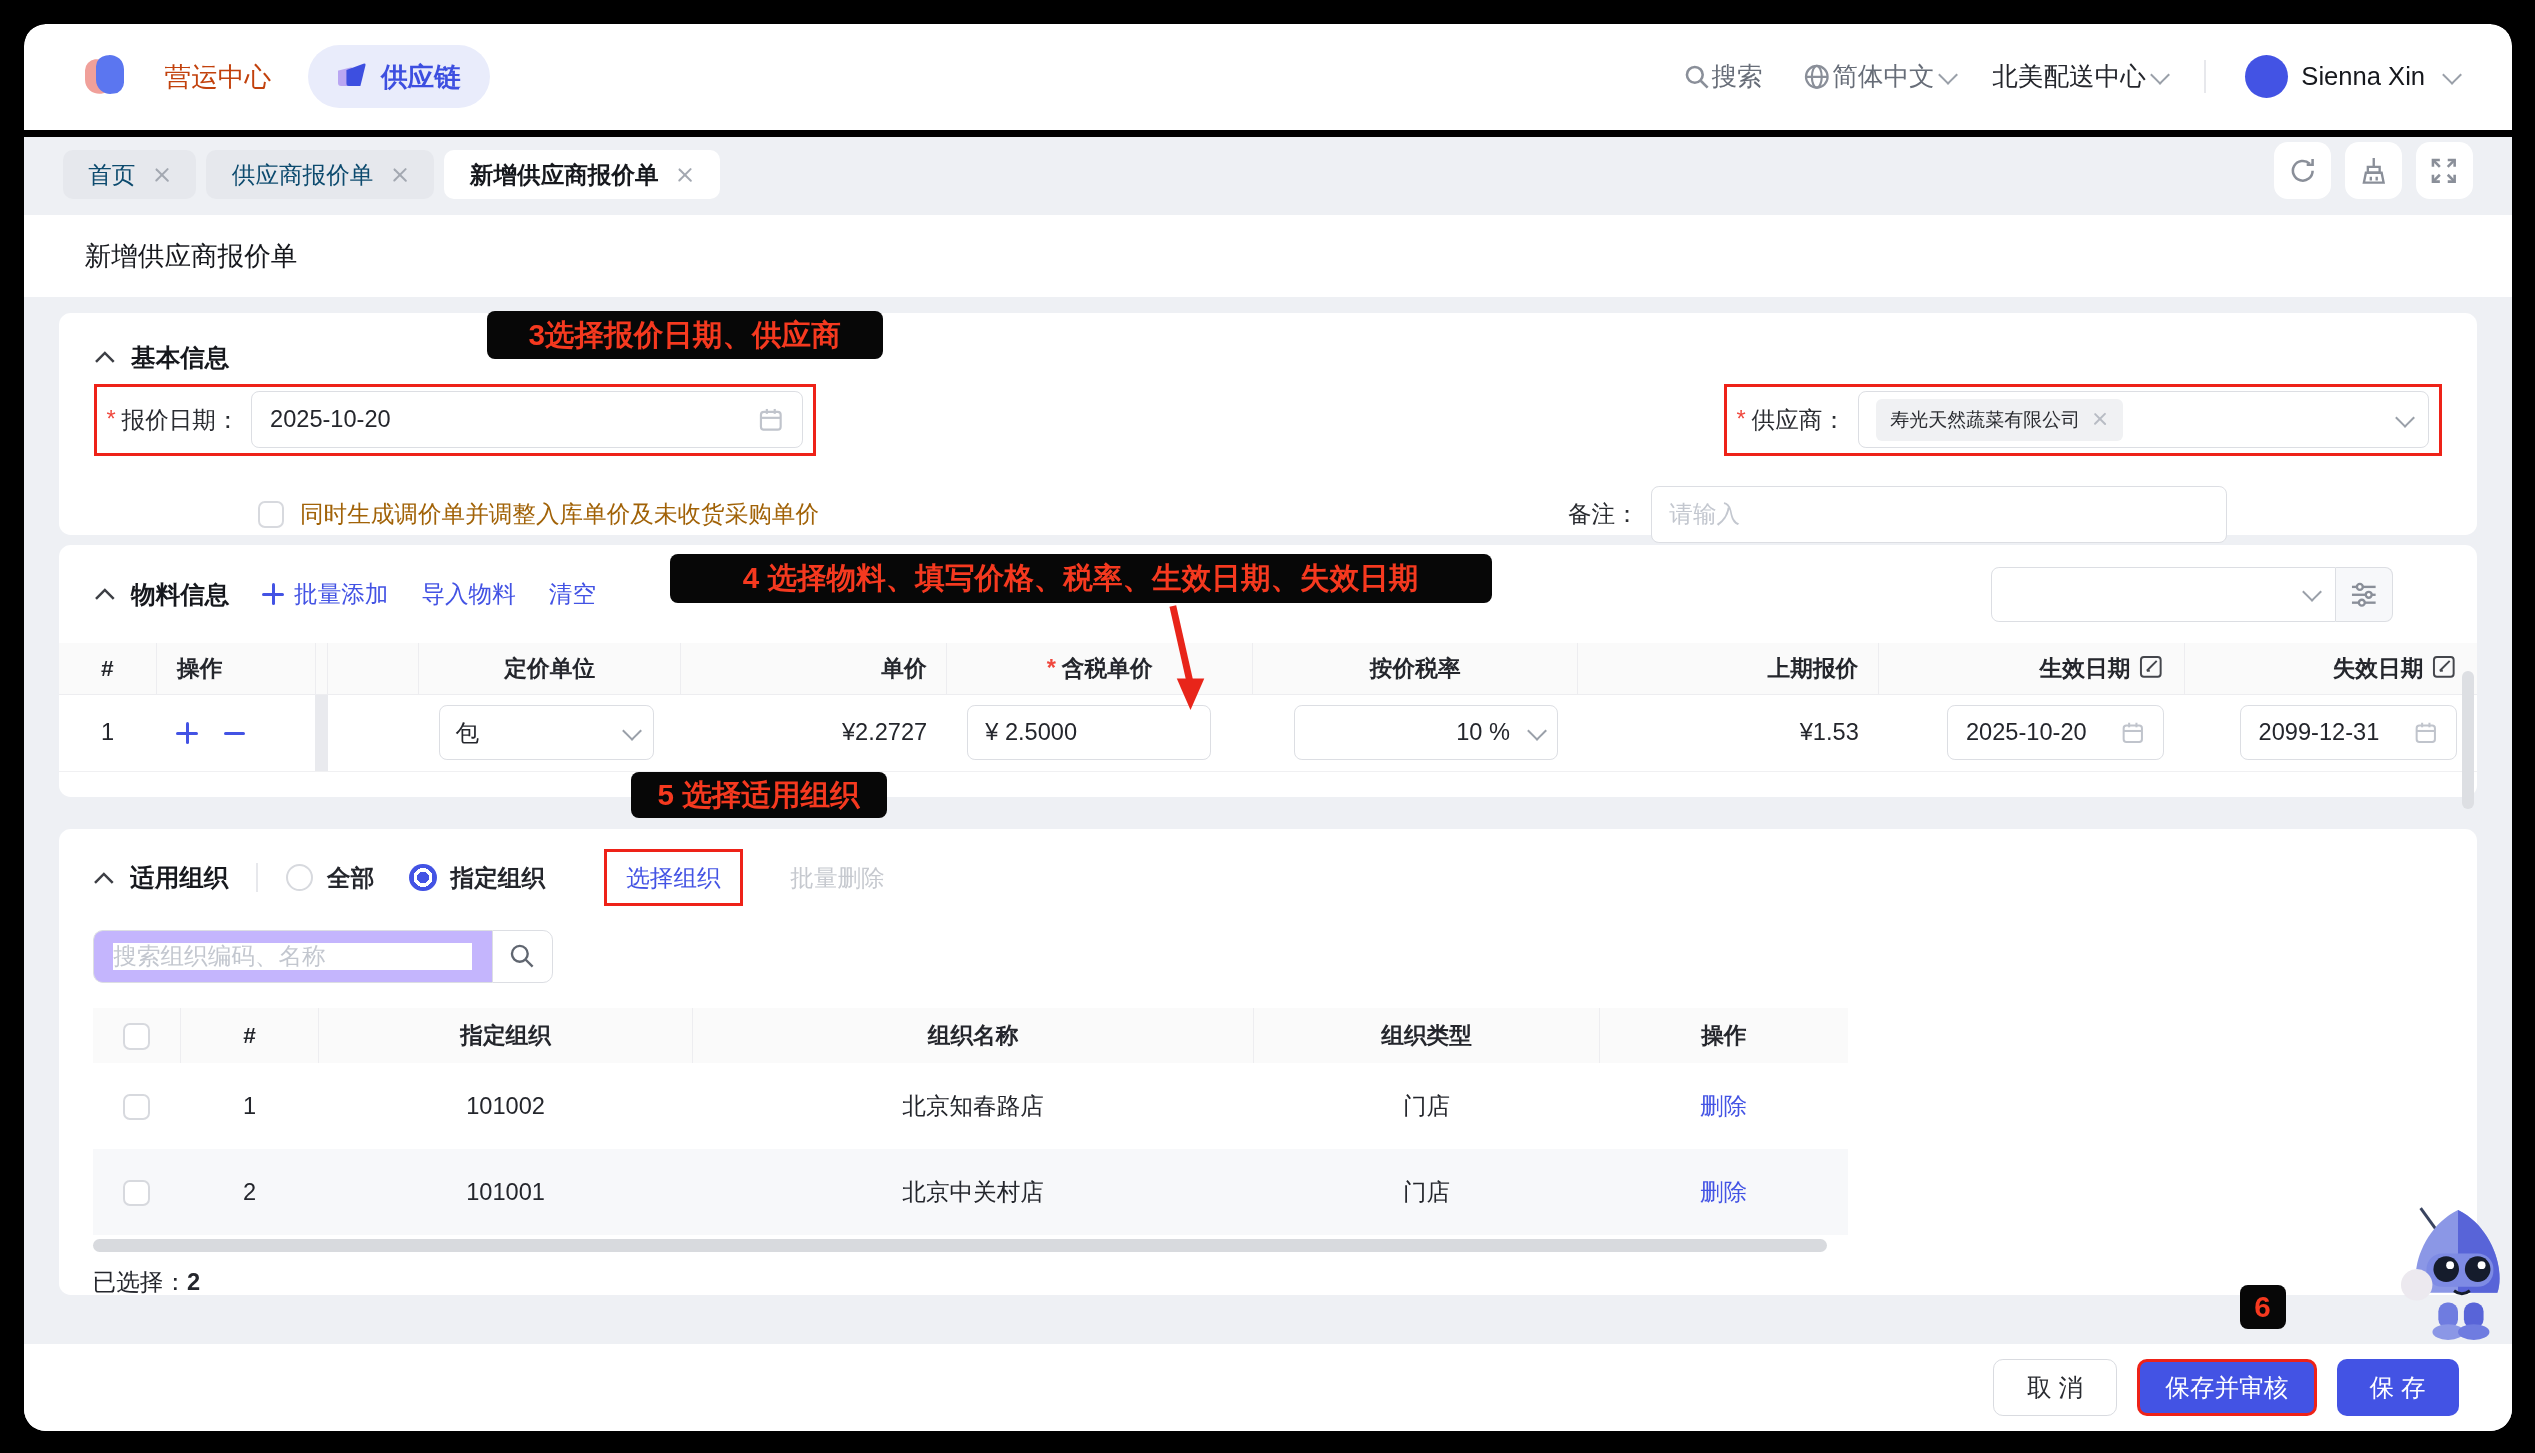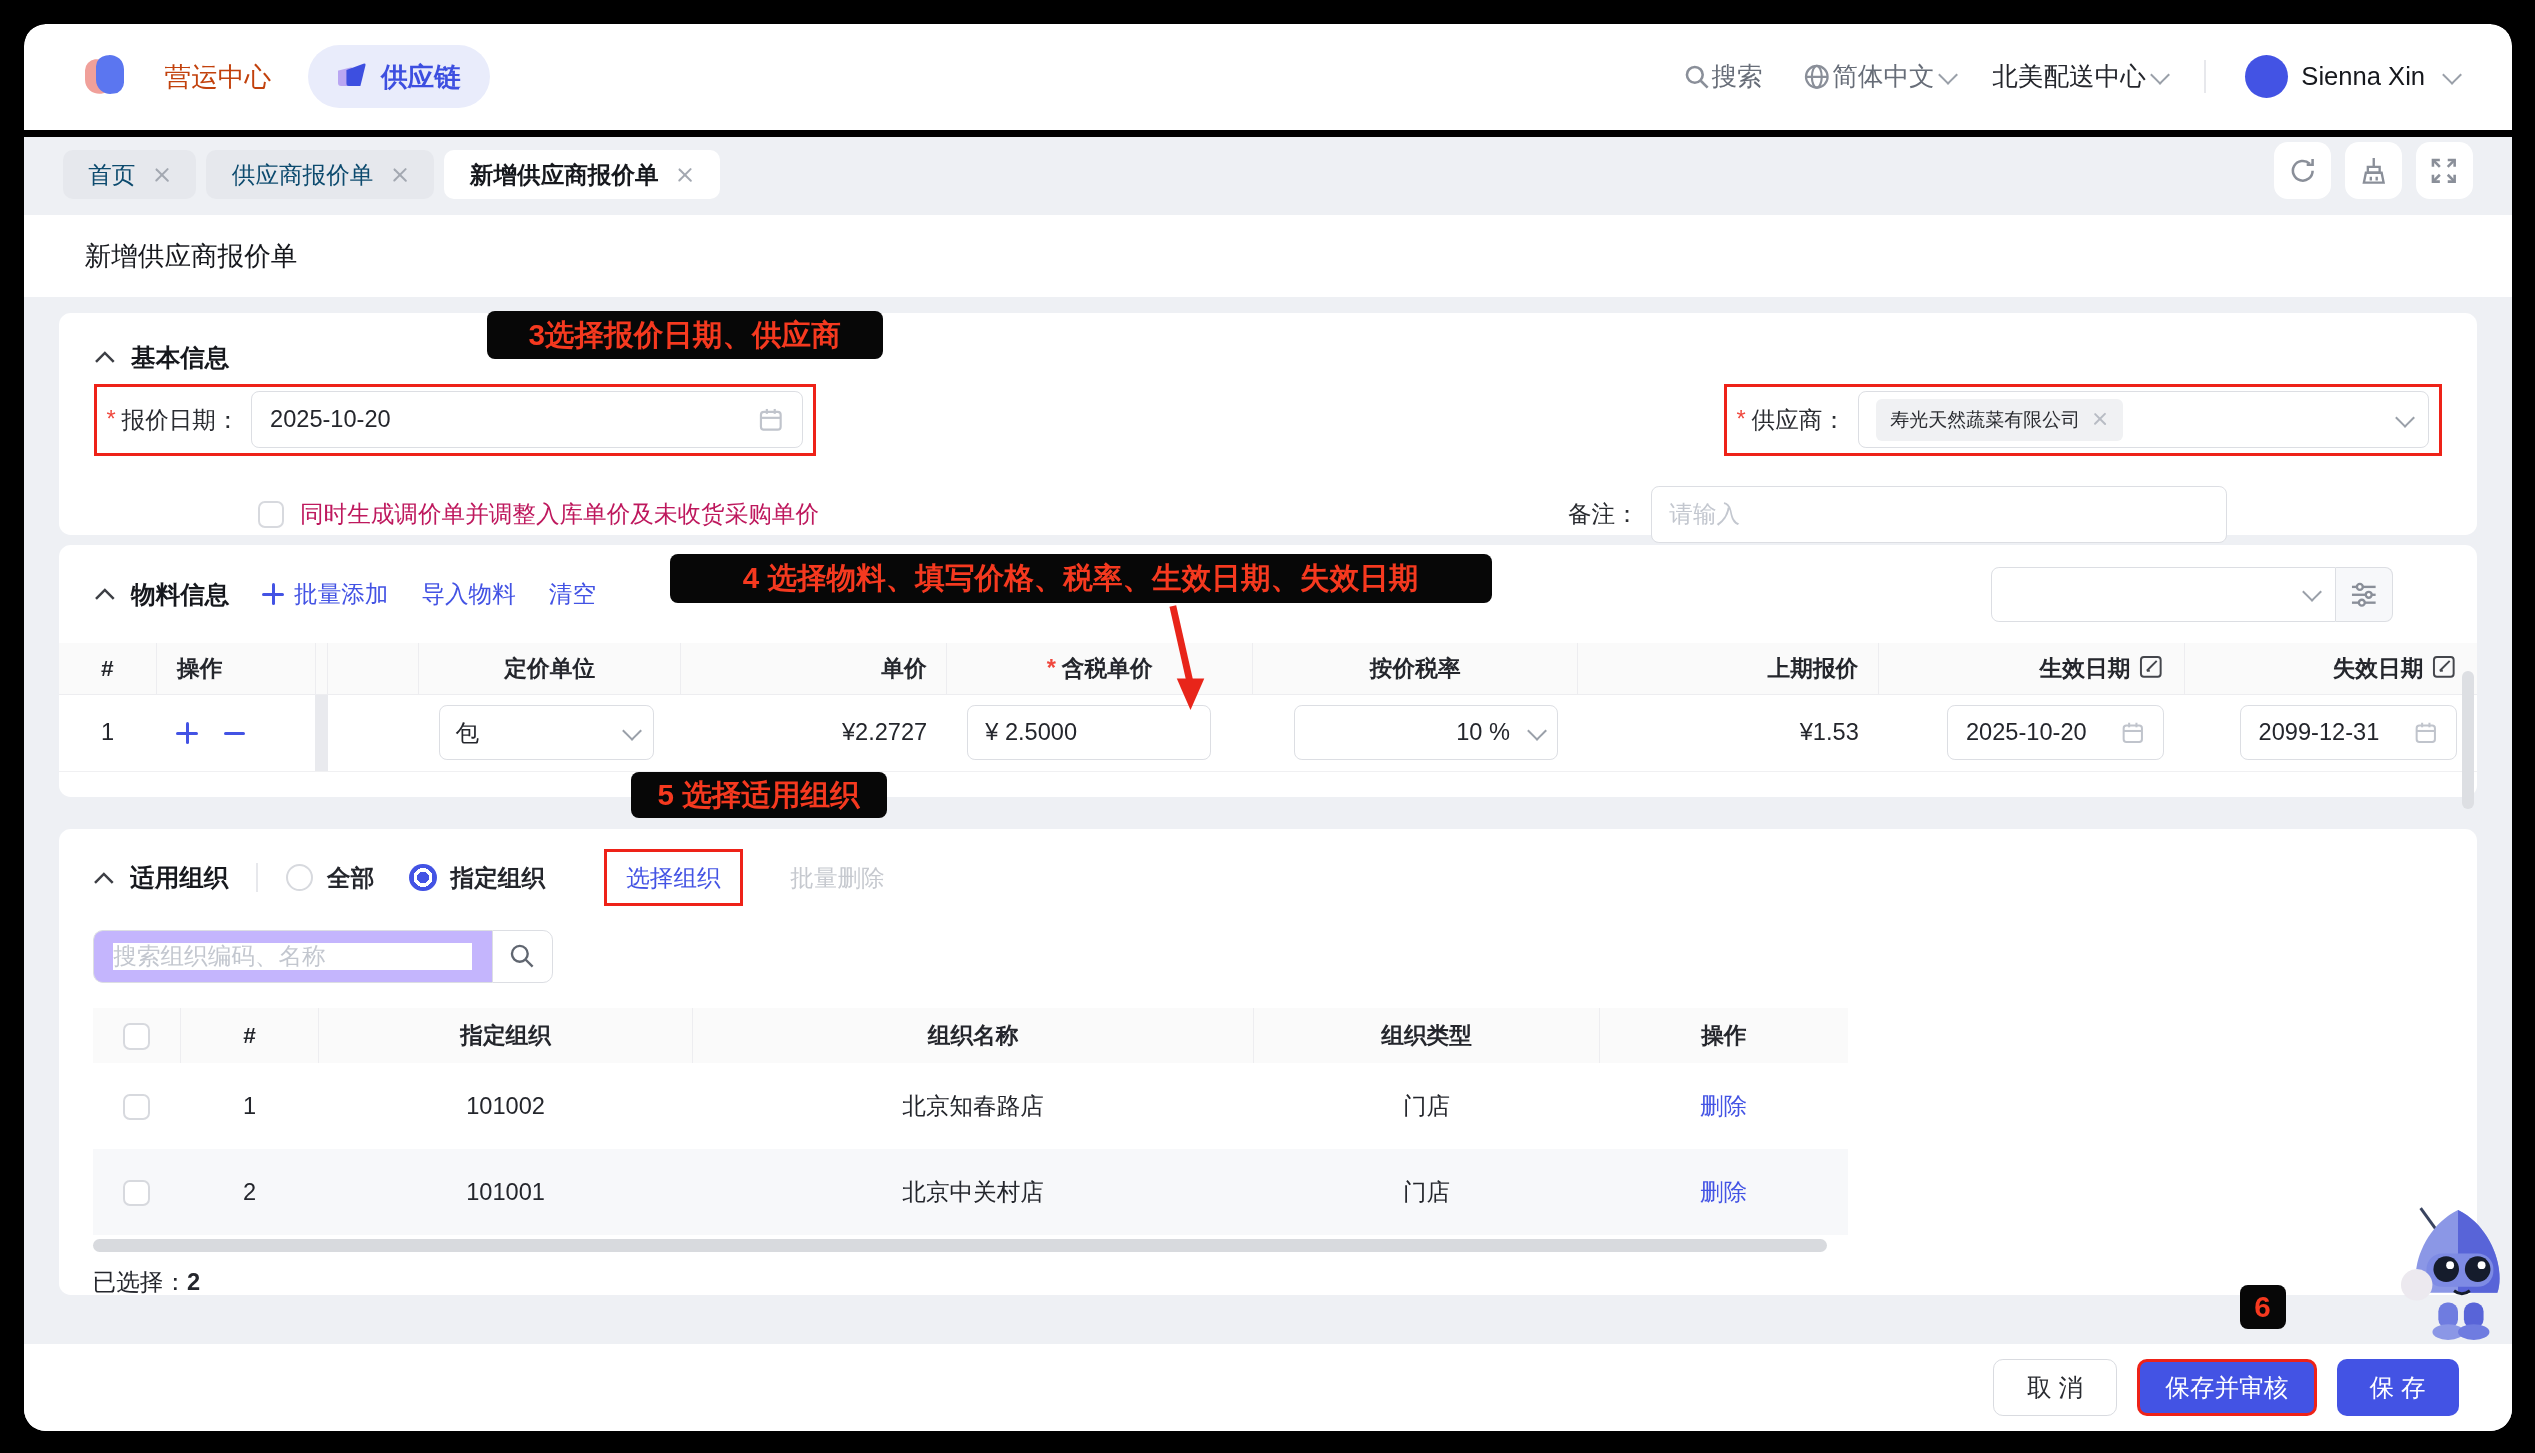--- a/index.html
+++ b/index.html
@@ -94,21 +94,21 @@
     display:flex; align-items:center; padding:0 17.7px; font-size:23.6px; color:#24262c;
   }
   .date-inp { width:552px; justify-content:space-between; margin-left:11.8px; }
   .cal-ic { color:#c0c4cc; }
   .supplier-sel { width:571px; margin-left:11.8px; justify-content:space-between; }
   .tag-chip { display:flex; align-items:center; gap:11.8px; background:#f0f1f3; border-radius:5.9px; padding:7.9px 13.8px; font-size:19px; color:#2a2c31; }
   .tag-chip .x-icon::before,.tag-chip .x-icon::after{ background:#b8bcc4; height:15.8px; left:6.9px; }
   .row2 { display:flex; justify-content:space-between; margin-top:29.6px; align-items:center; }
   .checkbox { width:26.6px; height:26.6px; border:2px solid #d7d9de; border-radius:6.9px; background:#fff; flex:0 0 auto; cursor:pointer; }
   .chk-item { display:flex; align-items:center; gap:15.8px; margin-left:164px; }
-  .chk-label { font-size:23.6px; color:#be185d; }
+  .chk-label { font-size:23.6px; color:#a16207; }
   .remark-item { display:flex; align-items:center; margin-right:215px; }
   .remark-inp { width:576px; margin-left:11.8px; }
   .remark-inp input { border:none; outline:none; font-size:23.6px; width:100%; font-family:inherit; color:#24262c; }
   .remark-inp input::placeholder { color:#c3c7cf; }
   
   .card-mats { margin-top:9.9px; height:252px; padding:27.6px 0 0 0; position:relative; }
   .mats-head { display:flex; align-items:center; gap:33px; padding:0 35px; height:43px; }
   .blue-link { color:#4353e4; font-size:23.6px; cursor:pointer; display:flex; align-items:center; gap:9.9px; }
   .plus-ic { position:relative; width:21.7px; height:21.7px; display:inline-block; }
   .plus-ic::before,.plus-ic::after{ content:""; position:absolute; background:#4353e4; border-radius:2px; }

